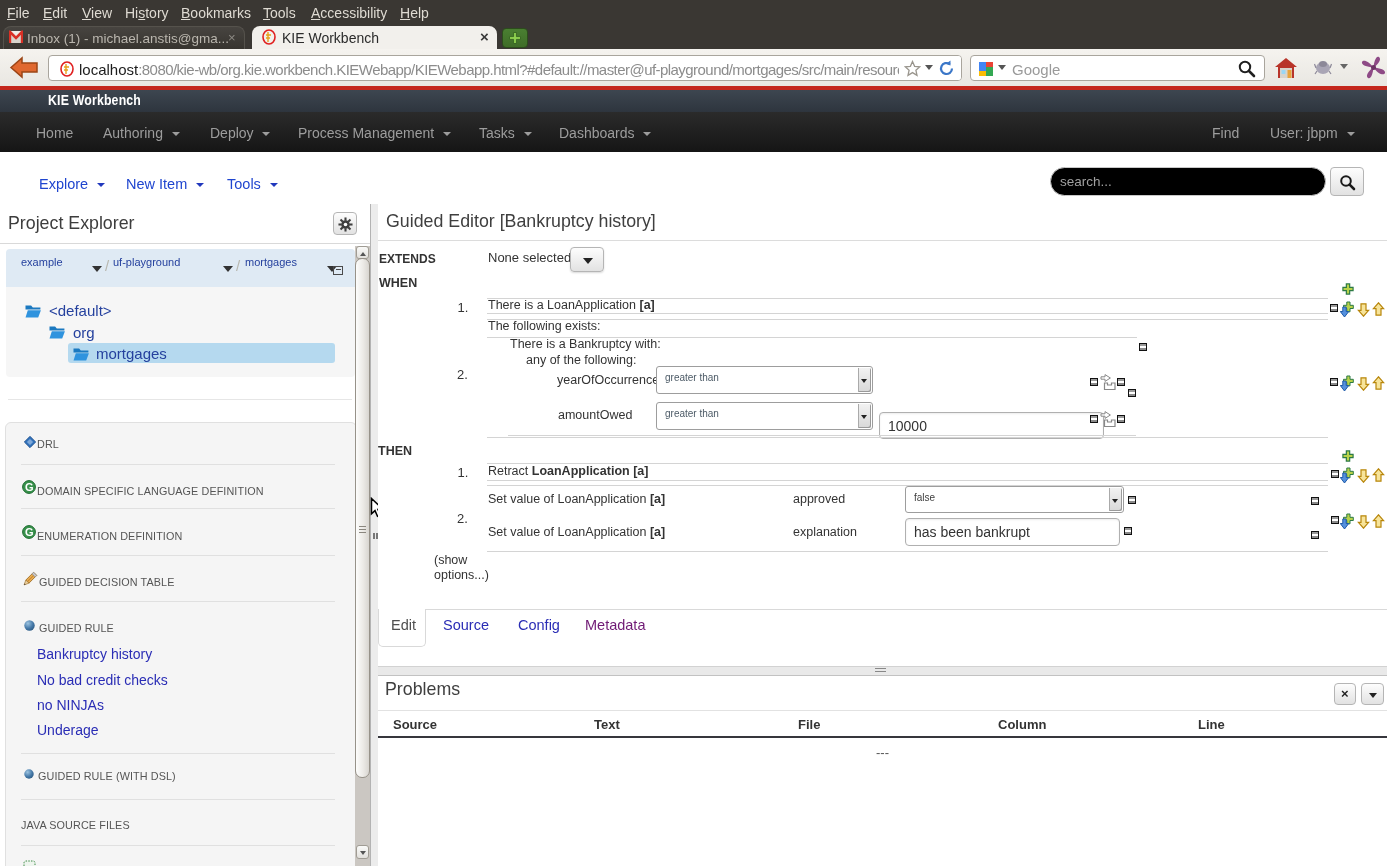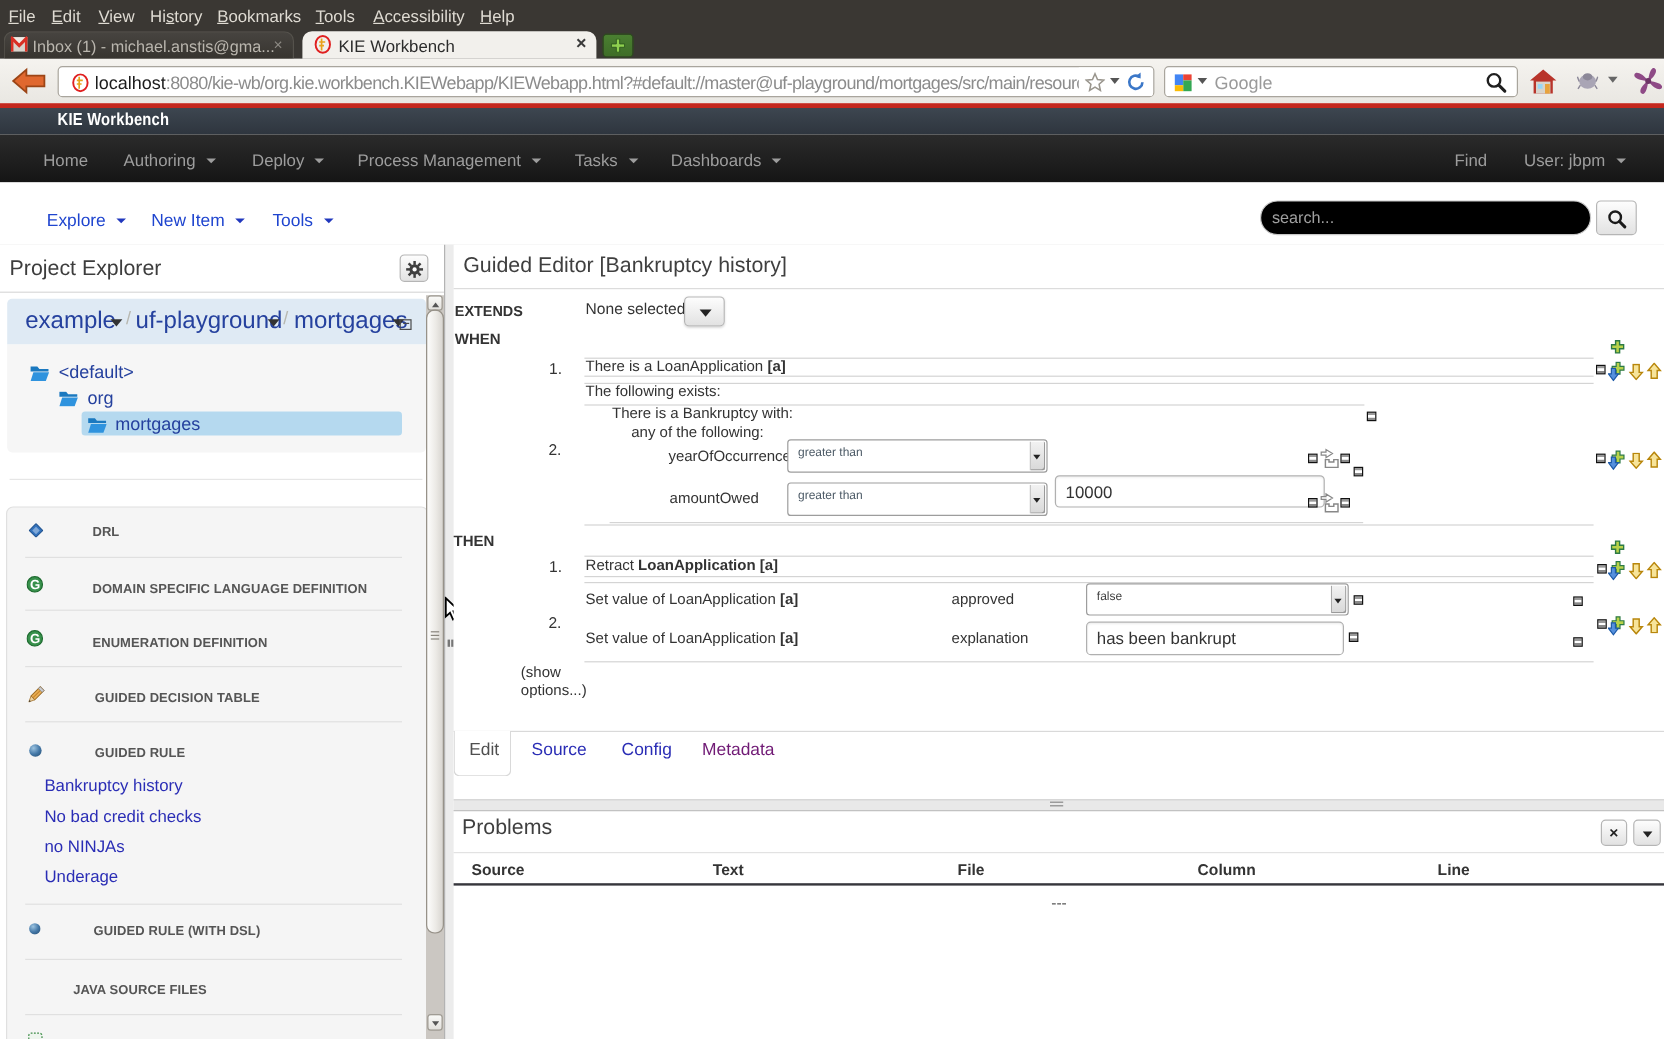--- a/index.html
+++ b/index.html
@@ -23,24 +23,24 @@
 #navbar .it{position:absolute;top:12.5px;color:#9d9d9d;font-size:14px;}
 #toolrow{position:absolute;left:0;top:152px;width:1387px;height:52px;background:#fff;}
 .caret{display:inline-block;width:0;height:0;border-left:4px solid transparent;border-right:4px solid transparent;border-top:4px solid #9d9d9d;vertical-align:middle;margin-left:5px;}
 .bluecaret{border-top-color:#2138bd;}
 .darkcaret{border-top-color:#333;}
 
 #leftpanel{position:absolute;left:0;top:204px;width:370px;height:662px;background:#fff;}
 .crumbcard{position:absolute;left:6px;top:45px;width:349px;height:38px;background:#dfeaf4;border-radius:4px 4px 0 0;}
 .treearea{position:absolute;left:6px;top:83px;width:349px;height:90px;background:#f6f6f6;border-radius:0 0 4px 4px;}
 .filecard{position:absolute;left:5px;top:218px;width:350px;height:460px;background:#f5f5f5;border:1px solid #e0e0e0;border-radius:6px;}
-.fhead{position:absolute;font-weight:bold;font-size:10.8px;color:#555;letter-spacing:0.1px;white-space:nowrap;margin-left:40px;}
+.fhead{position:absolute;font-weight:normal;font-size:10.8px;color:#555;letter-spacing:0.1px;white-space:nowrap;}
 .flink{position:absolute;font-size:14px;color:#2a2db5;white-space:nowrap;}
 .fsep{position:absolute;left:21px;width:314px;height:1px;background:#e0e0e0;}
-.crumbtxt{font-size:20px;color:#25419e;}
+.crumbtxt{font-size:11px;color:#25419e;}
 .treetxt{font-size:15px;color:#25419e;}
 .gln{background:#d4d4d4;}
 .sq{position:absolute;width:8px;height:8px;background:linear-gradient(#9a9a9a 0 30%,#fff 36% 64%,#8a8a8a 70% 100%);border:1px solid #111;box-sizing:border-box;}
 .phead{font-size:13px;font-weight:bold;color:#333;}
 
 #main{position:absolute;left:378px;top:204px;width:1009px;height:662px;background:#fff;}
 .rowtxt{position:absolute;font-size:12.5px;color:#333;white-space:nowrap;}
 
 .sel{position:absolute;background:#fff;border:1px solid #9d9d9d;border-radius:3px;box-sizing:border-box;}
 .sel .txt{position:absolute;left:8px;top:5px;font-size:10px;color:#4c5a66;}
@@ -341,21 +341,21 @@
         <path d="M1 3.8 h4 V1.6 L10.4 5 L5 8.4 V6.2 H1 z" fill="#fff" stroke="#888" stroke-width="1"></path>
         <path d="M4.5 10 h3 v2 h4 v-2 h3.5 v6.5 H4.5 z" fill="none" stroke="#888" stroke-width="1.2"></path>
       </svg>
     <span class="sq" style="left:739px;top:174px"></span>
     <span class="sq" style="left:750px;top:185px"></span>
     <span class="rowtxt" style="left:180px;top:204px">amountOwed</span>
     <div class="sel" style="left:278px;top:198px;width:217px;height:28px">
         <span class="txt">greater than</span>
         <span class="arr"></span>
       </div>
-    <div class="inp" style="left:501px;top:192px;width:225px;height:27px">
+    <div class="inp" style="left:501px;top:208px;width:225px;height:27px">
         <span class="txt">10000</span>
       </div>
     <span class="sq" style="left:712px;top:211px"></span>
     <svg class="abs" style="left:722px;top:206px" width="17" height="18" viewBox="0 0 17 18">
         <path d="M1 3.8 h4 V1.6 L10.4 5 L5 8.4 V6.2 H1 z" fill="#fff" stroke="#888" stroke-width="1"></path>
         <path d="M4.5 10 h3 v2 h4 v-2 h3.5 v6.5 H4.5 z" fill="none" stroke="#888" stroke-width="1.2"></path>
       </svg>
     <span class="sq" style="left:739px;top:211px"></span>
     <div class="ln gln" style="left:130px;top:231px;width:628px"></div>
     <div class="ln gln" style="left:109px;top:233px;width:841px"></div>

